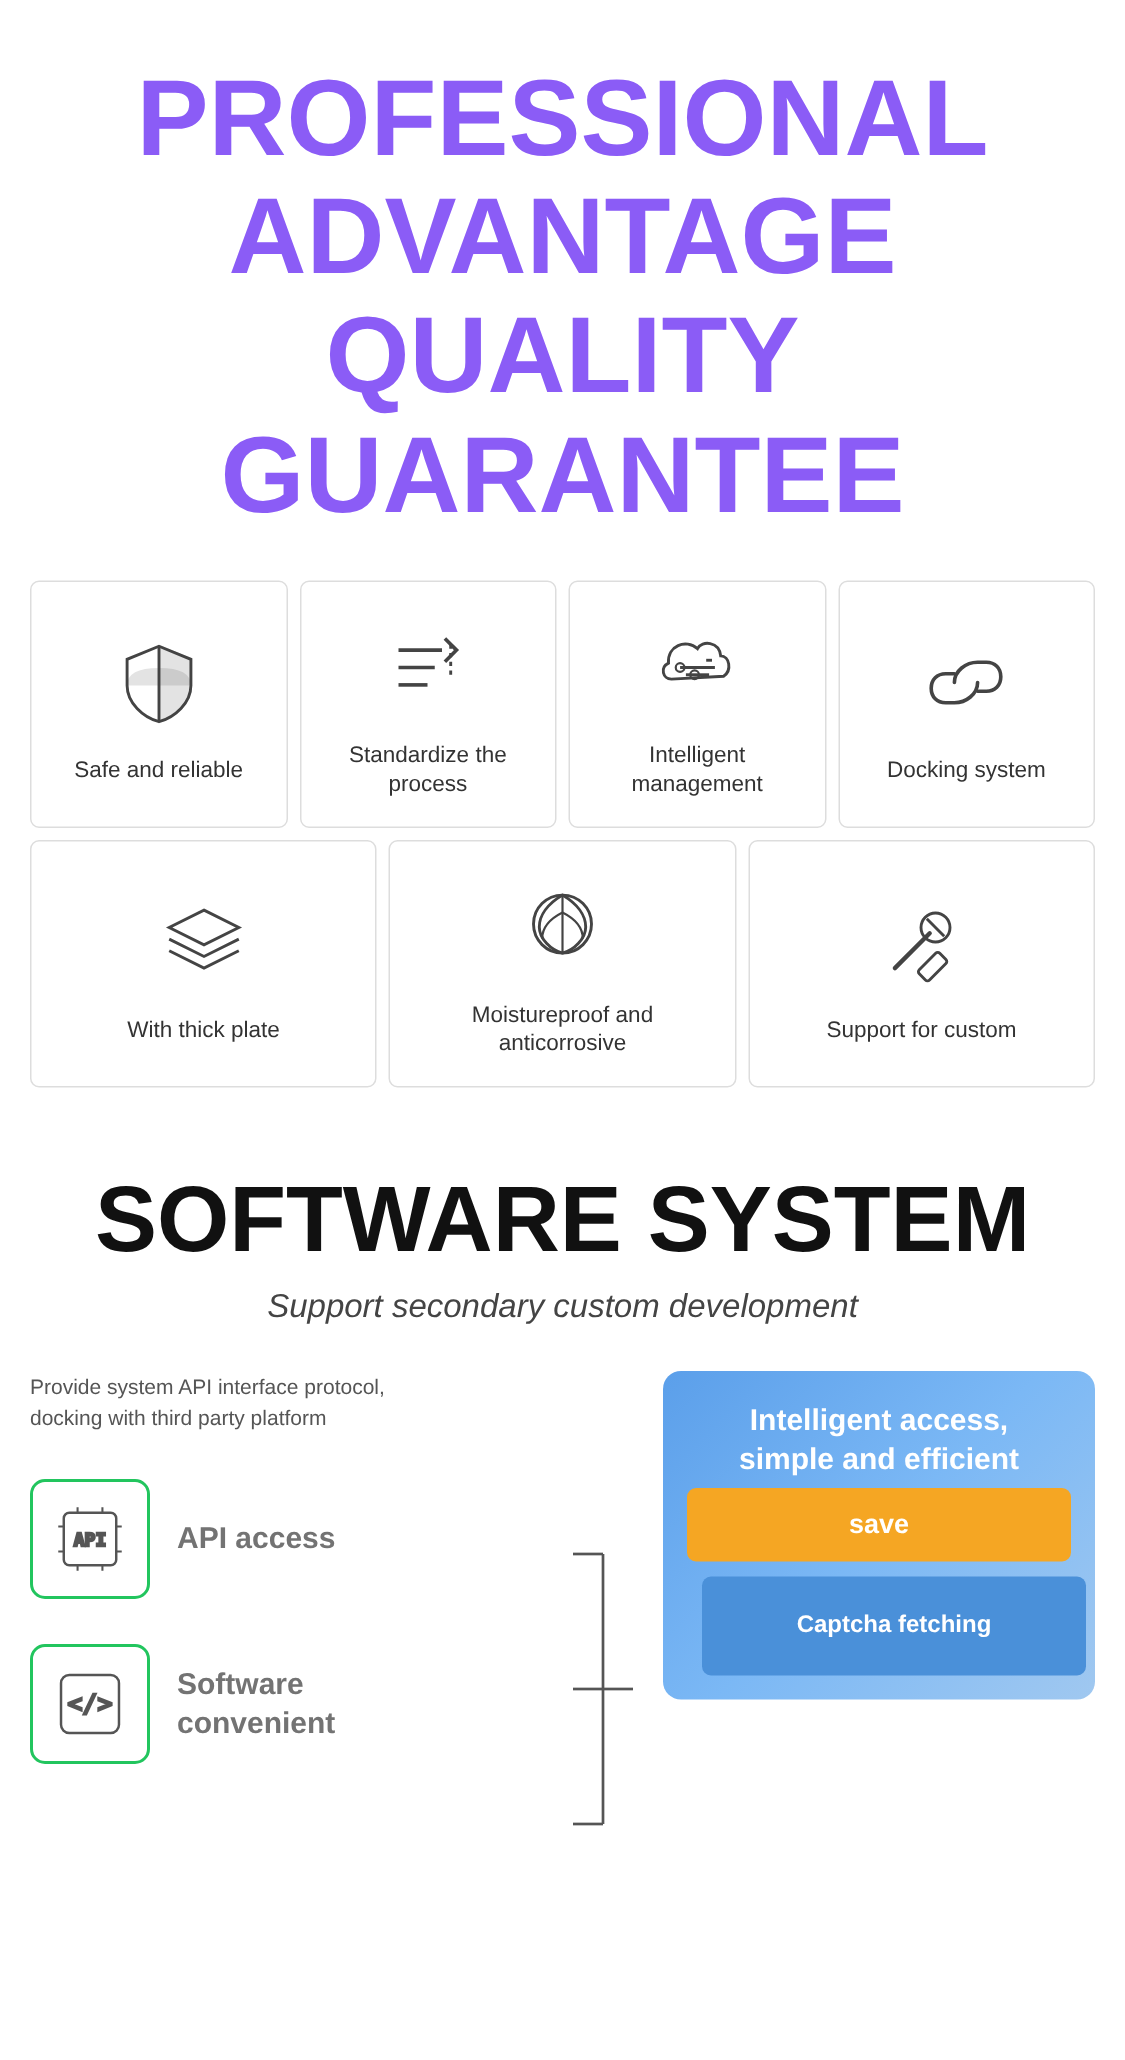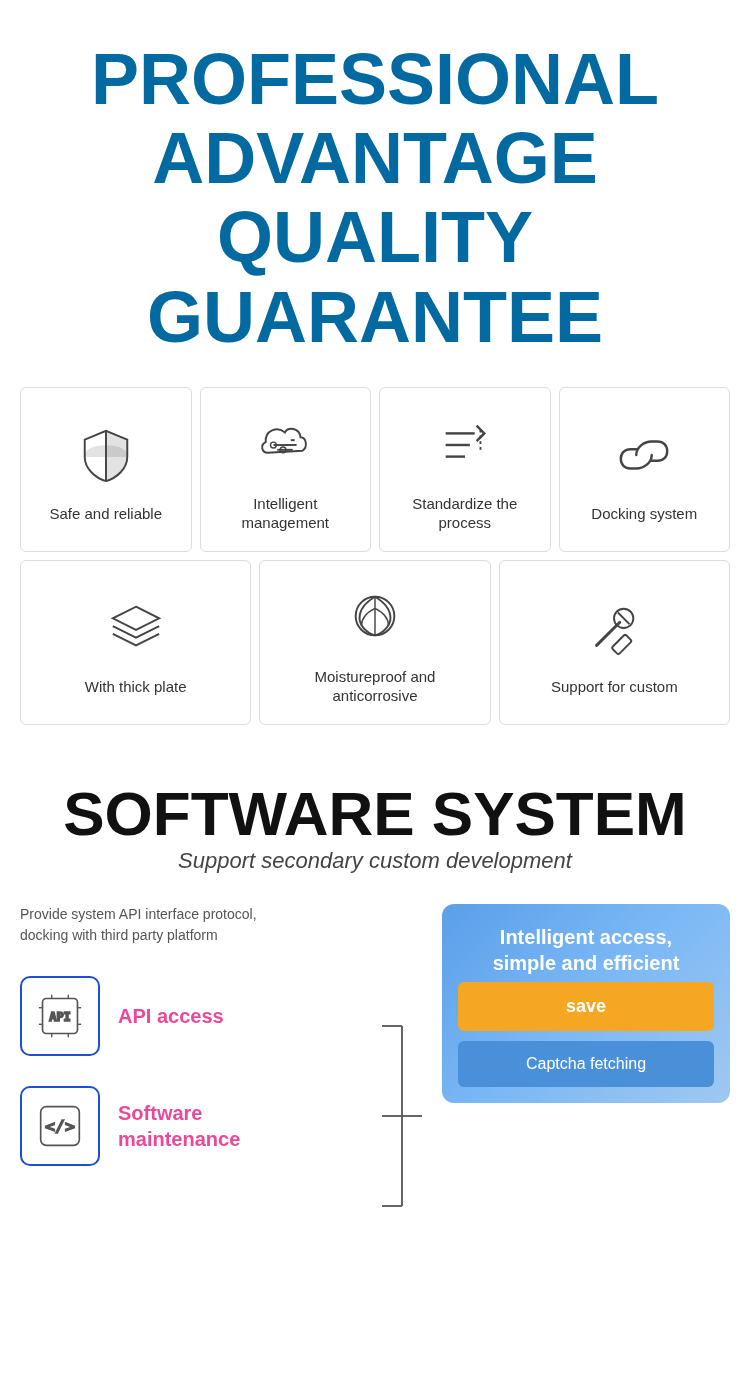--- a/index.html
+++ b/index.html
@@ -13,21 +13,21 @@
 
     
     .header {
       text-align: center;
       padding: 40px 20px 30px;
     }
     .header h1 {
       font-size: 72px;
       font-weight: 900;
       line-height: 1.1;
-      color: #0369a1;
+      color: #8b5cf6;
       text-transform: uppercase;
     }
 
     
     .grid-section {
       padding: 0 20px 20px;
     }
     .grid-row {
       display: flex;
       gap: 8px;
@@ -70,21 +70,21 @@
     .software-section {
       padding: 30px 20px 20px;
     }
     .software-title {
       font-size: 62px;
       font-weight: 900;
       color: #111;
       text-align: center;
       text-transform: uppercase;
       line-height: 1.0;
-      margin-bottom: 3px;
+      margin-bottom: 13px;
     }
     .software-subtitle {
       font-size: 22px;
       color: #444;
       text-align: center;
       margin-bottom: 30px;
       font-style: italic;
     }
 
     .software-content {
@@ -103,39 +103,39 @@
     }
     .feature-item {
       display: flex;
       align-items: center;
       margin-bottom: 30px;
       position: relative;
     }
     .feature-icon-box {
       width: 80px;
       height: 80px;
-      border: 2px solid #1d4ed8;
+      border: 2px solid #22c55e;
       border-radius: 10px;
       display: flex;
       align-items: center;
       justify-content: center;
       flex-shrink: 0;
       background: #fff;
     }
     .feature-icon-box svg {
       width: 46px;
       height: 46px;
       stroke: #555;
       fill: none;
       stroke-width: 1.8;
     }
     .feature-label {
       font-size: 20px;
       font-weight: bold;
-      color: #ec4899;
+      color: #737373;
       margin-left: 18px;
       line-height: 1.3;
     }
 
     
     .software-right {
       width: 288px;
       flex-shrink: 0;
     }
     .panel-card {
@@ -167,29 +167,30 @@
       font-weight: bold;
       text-align: center;
       border: none;
       border-radius: 6px;
       margin-bottom: 10px;
       cursor: pointer;
     }
     .btn-captcha {
       display: block;
       width: 100%;
-      padding: 14px;
+      padding: 24px;
       background: #4a90d9;
       color: #fff;
       font-size: 16px;
-      font-weight: normal;
+      font-weight: bold;
       text-align: center;
       border: none;
       border-radius: 6px;
       cursor: pointer;
+      margin-left: 10px;
     }
   </style>
 </head>
 <body>
 
 <div class="header">
   <h1>
     <span>PROFESSIONAL</span><br>
     <span>ADVANTAGE</span><br>
     <span>QUALITY GUARANTEE</span>
@@ -207,42 +208,42 @@
           <path d="M8 32 Q8 20 30 20 Q52 20 52 32" stroke="none" fill="#444" opacity="0.15"></path>
           <path d="M30 5 L52 14 L52 32 C52 44 41 54 30 57" fill="#444" opacity="0.15"></path>
         </svg>
       </div>
       <span class="card-label">Safe and reliable</span>
     </div>
 
     <div class="grid-card">
       <div class="icon-area">
         <svg viewBox="0 0 60 60">
+          <line x1="10" y1="18" x2="40" y2="18" stroke="#444" stroke-width="2.5"></line>
+          <line x1="10" y1="30" x2="35" y2="30" stroke="#444" stroke-width="2.5"></line>
+          <line x1="10" y1="42" x2="30" y2="42" stroke="#444" stroke-width="2.5"></line>
+          <polyline points="42,10 50,18 42,26" stroke="#444" stroke-width="2.5" fill="none"></polyline>
+          <line x1="46" y1="14" x2="46" y2="38" stroke="#444" stroke-width="2" stroke-dasharray="3,3"></line>
+        </svg>
+      </div>
+      <span class="card-label">Standardize the process</span>
+    </div>
+
+    <div class="grid-card">
+      <div class="icon-area">
+        <svg viewBox="0 0 60 60">
           <path d="M12 38 C6 38 4 30 10 27 C9 15 22 10 30 17 C33 11 45 12 46 22 C52 22 54 32 48 36 Z" stroke="#444" stroke-width="2" fill="none"></path>
           <line x1="18" y1="30" x2="42" y2="30" stroke="#444" stroke-width="2"></line>
           <line x1="22" y1="35" x2="38" y2="35" stroke="#444" stroke-width="2"></line>
           <circle cx="18" cy="30" r="3" stroke="#444" stroke-width="1.5" fill="none"></circle>
           <circle cx="28" cy="35" r="3" stroke="#444" stroke-width="1.5" fill="none"></circle>
           <line x1="36" y1="25" x2="40" y2="25" stroke="#444" stroke-width="2"></line>
         </svg>
       </div>
       <span class="card-label">Intelligent management</span>
-    </div>
-
-    <div class="grid-card">
-      <div class="icon-area">
-        <svg viewBox="0 0 60 60">
-          <line x1="10" y1="18" x2="40" y2="18" stroke="#444" stroke-width="2.5"></line>
-          <line x1="10" y1="30" x2="35" y2="30" stroke="#444" stroke-width="2.5"></line>
-          <line x1="10" y1="42" x2="30" y2="42" stroke="#444" stroke-width="2.5"></line>
-          <polyline points="42,10 50,18 42,26" stroke="#444" stroke-width="2.5" fill="none"></polyline>
-          <line x1="46" y1="14" x2="46" y2="38" stroke="#444" stroke-width="2" stroke-dasharray="3,3"></line>
-        </svg>
-      </div>
-      <span class="card-label">Standardize the process</span>
     </div>
 
     <div class="grid-card">
       <div class="icon-area">
         <svg viewBox="0 0 60 60">
           <path d="M22 30 C22 22 30 16 38 16 L44 16 C50 16 54 20 54 26 C54 32 50 36 44 36 L38 36" stroke="#444" stroke-width="2.5" fill="none" stroke-linecap="round"></path>
           <path d="M38 30 C38 38 30 44 22 44 L16 44 C10 44 6 40 6 34 C6 28 10 24 16 24 L22 24" stroke="#444" stroke-width="2.5" fill="none" stroke-linecap="round"></path>
         </svg>
       </div>
       <span class="card-label">Docking system</span>
@@ -325,21 +326,21 @@
 
 
           <div class="feature-item">
             <div class="feature-icon-box">
               <svg viewBox="0 0 50 50">
                 <rect x="4" y="4" width="42" height="42" rx="6" stroke="#555" stroke-width="1.8" fill="none"></rect>
                 <text x="25" y="31" text-anchor="middle" font-size="18" font-family="monospace" fill="#555">&lt;/&gt;</text>
               </svg>
             </div>
             <span class="feature-label" style="white-space:pre-line;">Software
-maintenance</span>
+convenient</span>
           </div>
         </div>
 
         <div style="width:40px; display:flex; align-items:center; justify-content:center;">
           <svg width="40" height="280" viewBox="0 0 40 280">
 
             <line x1="0" y1="50" x2="20" y2="50" stroke="#555" stroke-width="1.8"></line>
             <line x1="0" y1="140" x2="20" y2="140" stroke="#555" stroke-width="1.8"></line>
             <line x1="0" y1="230" x2="20" y2="230" stroke="#555" stroke-width="1.8"></line>
 

